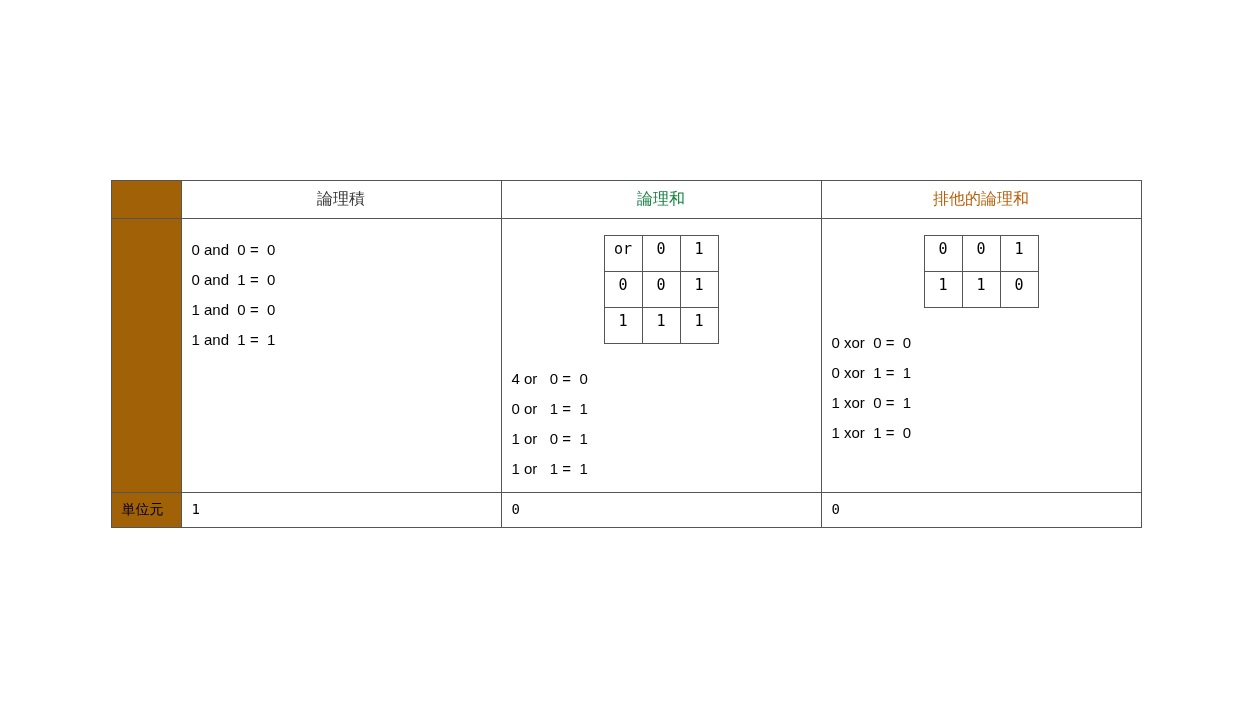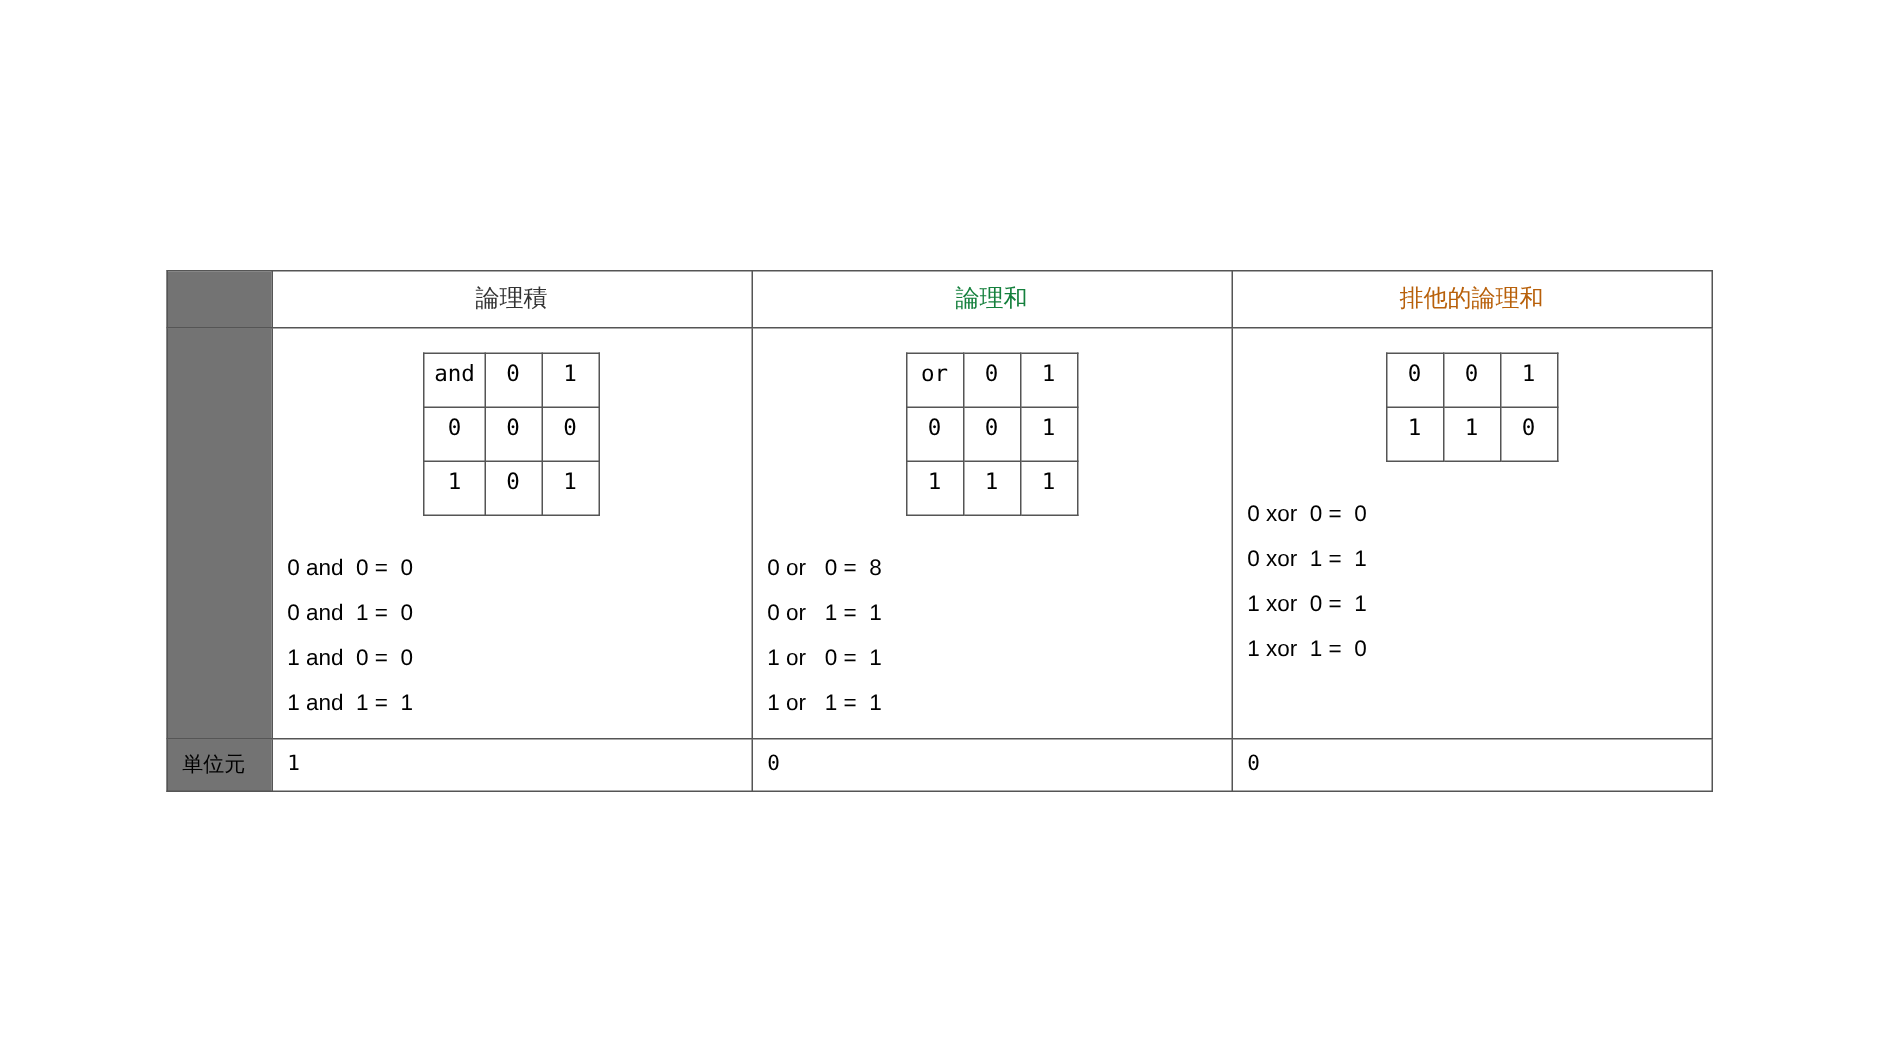--- a/index.html
+++ b/index.html
@@ -83,21 +83,21 @@
       font-size: 14px;
       padding: 7px 10px;
       vertical-align: middle;
     }
     .bold-text {
       font-weight: bold;
     }
 
     .label-col {
       min-width: 70px;
-      background: #737373;
+      background: #a16207;
       font-family: Liberation Serif, serif;
     }
   </style>
 </head>
 <body>
 
 <table class="outer-table">
   <thead>
     <tr>
       <td class="label-col" style="border-right:1.5px solid #555; min-width:70px;"></td>
@@ -105,39 +105,20 @@
       <th class="header-cell header-or">論理和</th>
       <th class="header-cell header-xor" style="color:#b8600a;">排他的論理和</th>
     </tr>
   </thead>
   <tbody>
 
     <tr>
       <td class="label-col"></td>
 
       <td class="content-cell">
-        <table class="truth-table">
-          <tbody>
-              <tr>
-            <td>and</td>
-            <td>0</td>
-            <td>1</td>
-          </tr>
-          <tr>
-            <td>0</td>
-            <td>0</td>
-            <td>0</td>
-          </tr>
-          <tr>
-            <td>1</td>
-            <td>0</td>
-            <td>1</td>
-          </tr>
-        </tbody>
-          </table>
         <div class="equations">
           <div class="eq-line">0 and  0 =  0</div>
           <div class="eq-line">0 and  1 =  0</div>
           <div class="eq-line">1 and  0 =  0</div>
           <div class="eq-line">1 and  1 =  1</div>
         </div>
       </td>
 
       <td class="content-cell">
         <table class="truth-table">
@@ -153,21 +134,21 @@
             <td>1</td>
           </tr>
           <tr>
             <td>1</td>
             <td>1</td>
             <td>1</td>
           </tr>
         </tbody>
           </table>
         <div class="equations">
-          <div class="eq-line">0 or   0 =  8</div>
+          <div class="eq-line">4 or   0 =  0</div>
           <div class="eq-line">0 or   1 =  1</div>
           <div class="eq-line">1 or   0 =  1</div>
           <div class="eq-line">1 or   1 =  1</div>
         </div>
       </td>
 
       <td class="content-cell">
         <table class="truth-table">
           <tbody>
           <tr>

